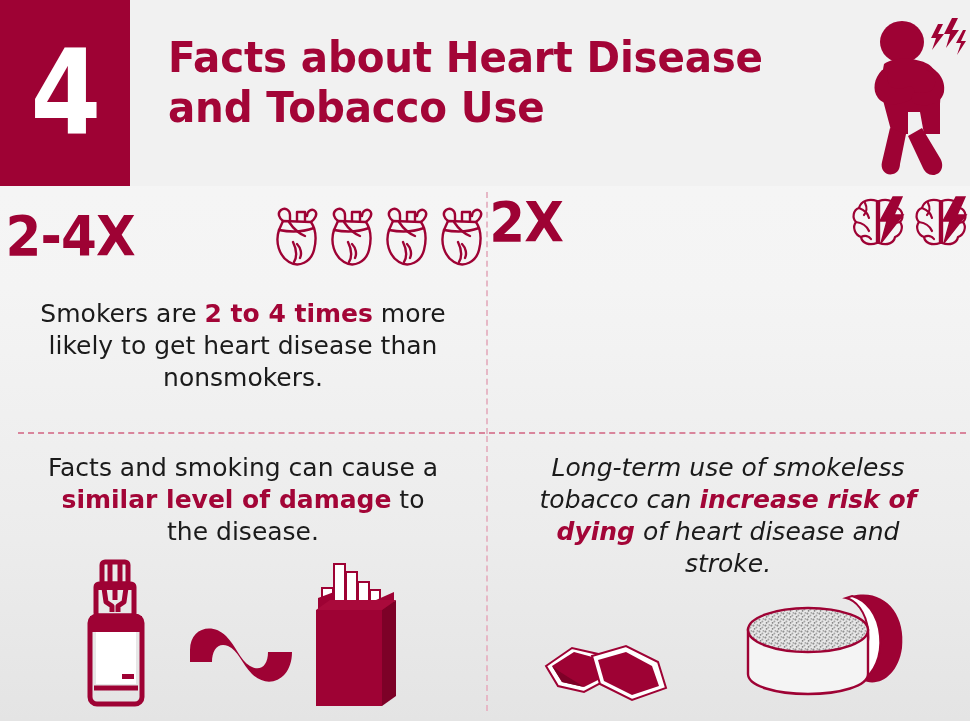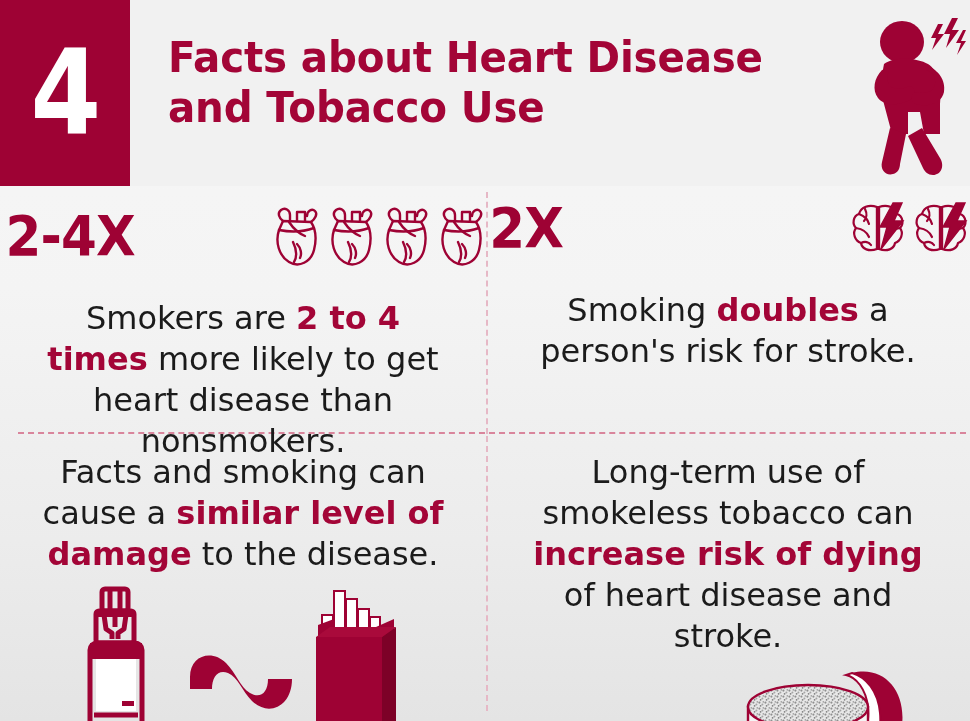--- a/index.html
+++ b/index.html
@@ -87,21 +87,21 @@
     left: 18px;
     top: 432px;
     width: 948px;
     height: 0;
     border-top: 2px dashed #d9859c;
   }
 
   
   .quad { position: absolute; }
   #quad-tl { left: 0;   top: 188px; width: 486px; height: 244px; }
-  #quad-tr { left: 486px; top: 180px; width: 484px; height: 244px; }
+  #quad-tr { left: 486px; top: 174px; width: 484px; height: 244px; }
   #quad-bl { left: 0;   top: 436px; width: 486px; height: 285px; }
   #quad-br { left: 486px; top: 436px; width: 484px; height: 285px; }
 
   .stat-row {
     display: flex;
     align-items: center;
     justify-content: space-between;
     gap: 14px;
     height: 96px;
   }
@@ -115,33 +115,33 @@
     white-space: nowrap;
   }
   .icon-group {
     display: flex;
     align-items: center;
     gap: 5px;
   }
 
   .fact-text {
     text-align: center;
-    font-size: 32px;
+    font-size: 25px;
     line-height: 1.28;
     color: #1b1b1b;
     padding: 0 30px;
   }
   .fact-text b {
     color: #a30537;
     font-weight: bold;
   }
   #quad-tl .fact-text { margin-top: 14px; padding: 0 36px; }
   #quad-tr .fact-text { margin-top: 14px; padding: 0 48px; }
   #quad-bl .fact-text { padding-top: 16px; padding-left: 38px; padding-right: 38px; }
-  #quad-br .fact-text { padding-top: 16px; padding-left: 30px; padding-right: 30px; }
+  #quad-br .fact-text { padding-top: 16px; padding-left: 30px; padding-right: 30px; font-style: italic; }
 
   .art-row {
     display: flex;
     align-items: flex-end;
     justify-content: center;
     gap: 6px;
   }
   #quad-bl .art-row { margin-top: 6px; }
   #quad-br .art-row { margin-top: 2px; gap: 30px; }
 </style>
@@ -273,21 +273,20 @@
             <path d="M7 29 C13 30 18 33 20 38"></path>
             <path d="M12 44 C16 42 20 43 22 46"></path>
             <path d="M16 10 C18 14 18 19 15 22"></path>
             <path d="M48 15 C43 17 39 20 38 25"></path>
             <path d="M51 29 C45 30 40 33 38 38"></path>
           </g>
           <path d="M44 4 L31 28 L38 28 L32 50 L54 22 L45 22 L53 4 Z" fill="#9e0234" stroke="#9e0234" stroke-width="1.4"></path>
         </svg>
       </span>
     </div>
-    <div class="fact-text"><span>Smoking </span><b>doubles</b><span> a person's risk for stroke.</span></div>
   </div>
 
   <div class="quad" id="quad-bl">
     <div class="fact-text"><span>Facts and smoking can cause a </span><b>similar level of damage</b><span> to the disease.</span></div>
     <div class="art-row">
 
       <svg width="96" height="160" viewBox="0 0 96 160">
         <g stroke="#9e0234" stroke-width="5" fill="none" stroke-linejoin="round">
           <rect x="22" y="8" width="26" height="22" rx="3" fill="none"></rect>
           <line x1="30" y1="8" x2="30" y2="30"></line>

